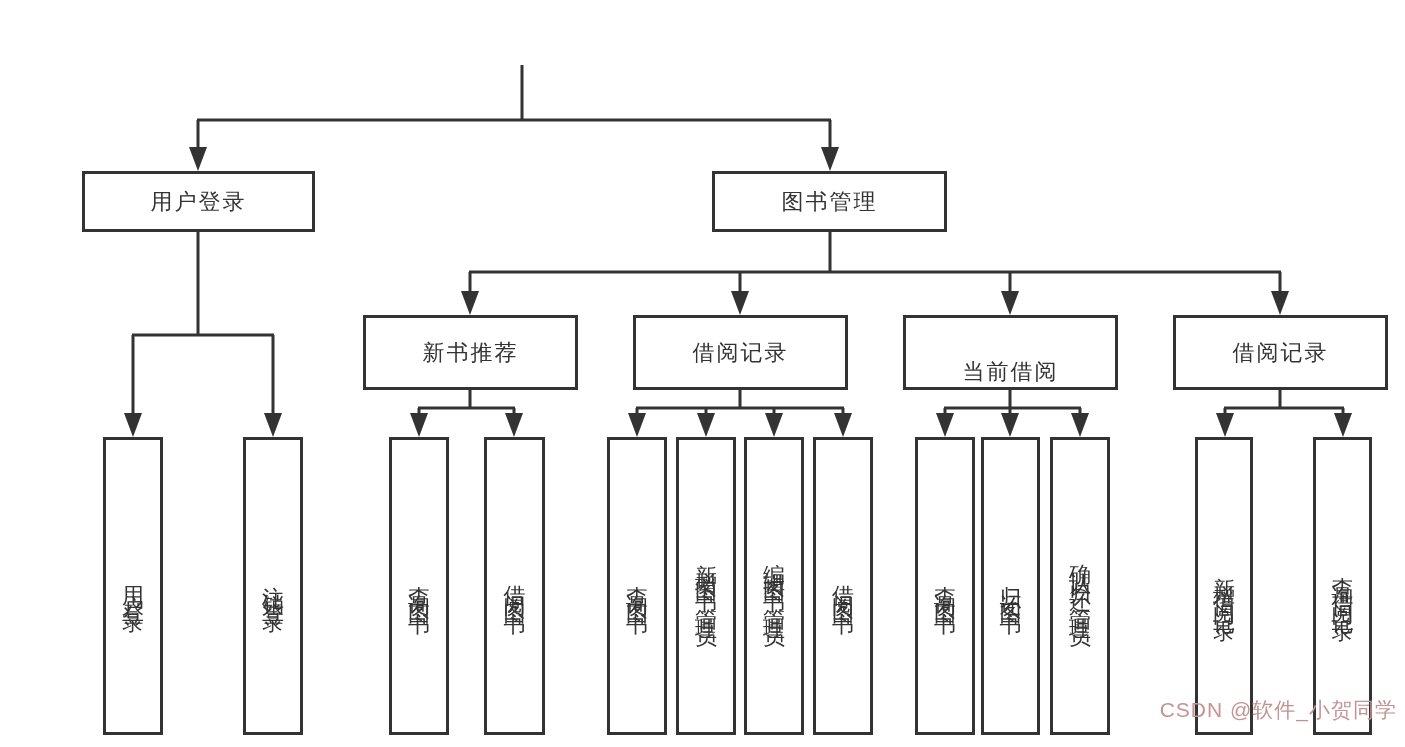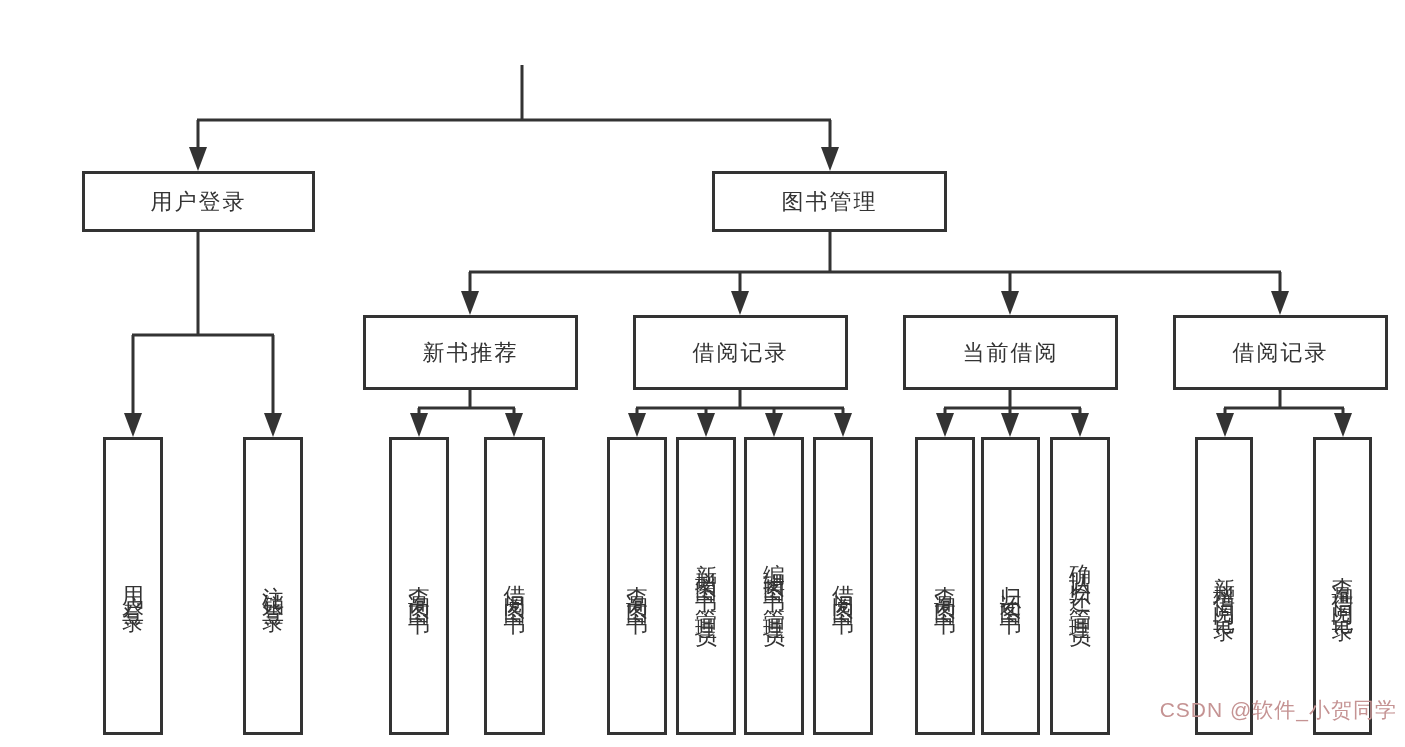--- a/index.html
+++ b/index.html
@@ -70,21 +70,21 @@
   <div class="node lvl2" style="left:712px;width:235px;">
     <span>图书管理</span>
   </div>
 
   <div class="node lvl3" style="left:363px;width:215px;">
     <span>新书推荐</span>
   </div>
   <div class="node lvl3" style="left:633px;width:215px;">
     <span>借阅记录</span>
   </div>
-  <div class="node lvl3" style="left:903px;width:215px;">
+  <div class="node lvl3" style="left:903px;width:215px;align-items:flex-end;">
     <span>当前借阅</span>
   </div>
   <div class="node lvl3" style="left:1173px;width:215px;">
     <span>借阅记录</span>
   </div>
 
   <div class="node leaf" style="left:103px;width:60px;">
     <span>用户登录</span>
   </div>
   <div class="node leaf" style="left:243px;width:60px;">

